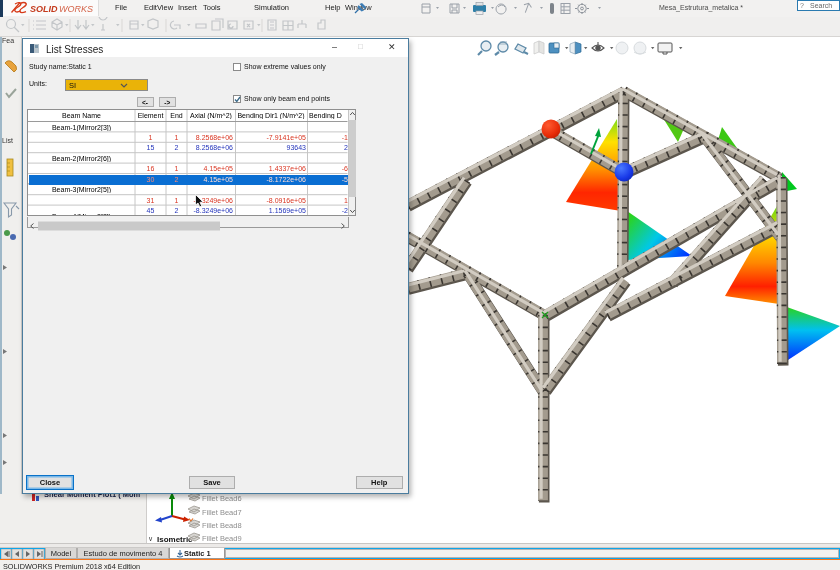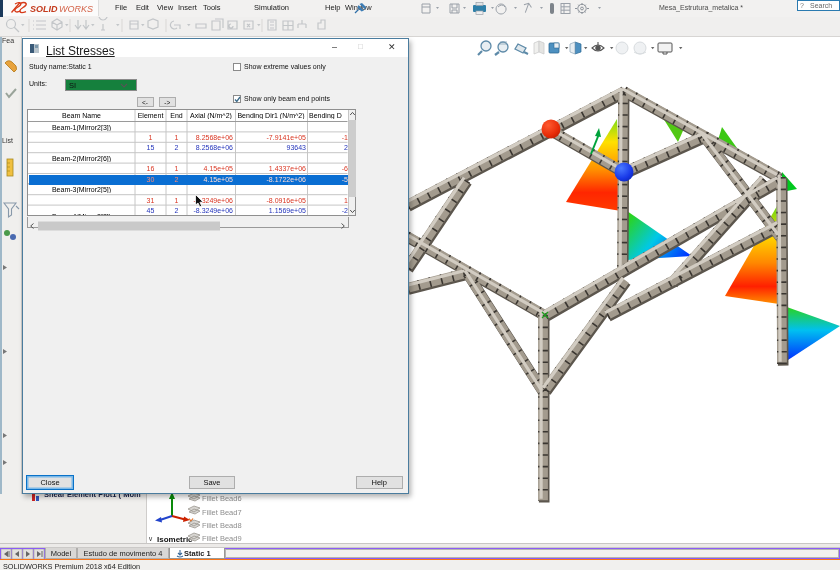--- a/index.html
+++ b/index.html
@@ -5,47 +5,47 @@
 font-family:"Liberation Sans",sans-serif;-webkit-font-smoothing:antialiased;}
 *{box-sizing:border-box;}
 .abs{position:absolute;}
 #menubar{position:absolute;left:0;top:0;width:840px;height:17px;background:#f2f1f0;}
 #toolbar{position:absolute;left:0;top:17px;width:840px;height:20px;background:#f0efee;border-bottom:1px solid #d7d5d3;}
 #viewport{position:absolute;left:0;top:37px;width:840px;height:506px;background:#ffffff;}
 #leftsliver{position:absolute;left:0;top:37px;width:22px;height:506px;background:#f0efed;border-right:1px solid #cfcdcb;}
 #leftpanel2{position:absolute;left:0;top:494px;width:147px;height:49px;background:#f0efed;border-right:1px solid #cfcdcb;}
 #bluestrip{position:absolute;left:0;top:37px;width:2px;height:506px;background:#9fb8c8;}
 #band{position:absolute;left:0;top:543px;width:840px;height:5px;background:#eceae8;border-top:1px solid #c8c6c4;border-bottom:1px solid #cbc9c7;}
-#tabbar{position:absolute;left:0;top:548px;width:840px;height:11px;background:#8b5cf6;padding-left:16px;}
+#tabbar{position:absolute;left:0;top:548px;width:840px;height:11px;background:#0ea5e9;padding-left:16px;}
 #statusbar{position:absolute;left:0;top:559px;width:840px;height:11px;background:#f1f0ee;border-top:1px solid #f97316;font-size:7.3px;color:#222;}
 .menuitem{position:absolute;top:3px;font-size:7.5px;color:#1a1a1a;}
 .tab{position:absolute;top:0;height:11px;font-size:7.5px;color:#222;background:#d9d7d5;border:1px solid #b0aeac;border-top:none;text-align:center;}
 #dialog{position:absolute;left:22px;top:38px;width:387px;height:456px;background:#f0f0f0;border:1px solid #4a7c9e;box-shadow:2px 3px 5px rgba(0,0,0,0.30);}
 #dtitle{position:absolute;left:0;top:0;width:100%;height:18px;background:#ffffff;}
 .dtext{font-size:7px;color:#111;}
 #dtable{position:absolute;left:4px;top:70px;width:329px;height:107px;background:#fff;border:1px solid #8f8f8f;}
-.btn{position:absolute;background:#e1e1e1;border:1px solid #adadad;font-size:7.5px;color:#111;text-align:center;}
+.btn{position:absolute;background:#e1e1e1;border:1px solid #adadad;font-size:7.5px;color:#111;text-align:center;font-weight:bold;}
 .cell{position:absolute;overflow:hidden;white-space:nowrap;font-size:7px;}
 .red{color:#d93420;}
 .blue{color:#2334bb;}
 </style></head>
 <body>
 
 <div id="menubar">
   <div class="abs" style="left:0;top:0;width:3px;height:17px;background:#1b3a5c;"></div>
   <div class="abs" style="left:3px;top:0;width:96px;height:16px;background:#fbfbfb;border-right:1px solid #ddd;"></div>
   <svg class="abs" style="left:10px;top:1px;" width="92" height="14" viewBox="0 0 92 14">
     <path d="M1.5 11.5 L10 1.5" stroke="#d63a18" stroke-width="1.3" fill="none"></path>
     <path d="M5 3 q4 -2.5 5.5 -0.5 q1 1.5 -2.5 3.5 q-4 2.3 -3 4 q1 1.8 5.5 0.2" stroke="#d63a18" stroke-width="1.4" fill="none"></path>
     <path d="M10 2.5 q4.5 -2 6 0 q1 1.5 -3 4 q-4 2.5 -3 4.2 q1 1.8 6 0" stroke="#d63a18" stroke-width="1.4" fill="none"></path>
     <text x="20" y="10.5" font-size="9" font-weight="bold" font-style="italic" fill="#c43a1c" letter-spacing="0">SOLID</text>
     <text x="49" y="10.5" font-size="9" font-style="italic" fill="#d4644a" letter-spacing="0">WORKS</text>
   </svg>
   <div class="menuitem" style="left:115px;">File</div>
-  <div class="menuitem" style="left:136px;">Edit</div>
+  <div class="menuitem" style="left:144px;">Edit</div>
   <div class="menuitem" style="left:157px;">View</div>
   <div class="menuitem" style="left:178px;">Insert</div>
   <div class="menuitem" style="left:203px;">Tools</div>
   <div class="menuitem" style="left:254px;">Simulation</div>
   <div class="menuitem" style="left:298px;margin-left:47px;">Window</div>
   <div class="menuitem" style="left:325px;">Help</div>
   <svg class="abs" style="left:353px;top:2px;" width="14" height="13" viewBox="0 0 14 13">
     <path d="M2 11 L5.5 7.5" stroke="#2f6fa8" stroke-width="1.3"></path>
     <path d="M6.5 2 l5.5 5.5 l1 -2.5 l-4 -4 z M4.5 5.5 l4 4 l2.5 -1 l-5.5 -5.5 z" fill="#3d7db5"></path>
   </svg>
@@ -245,21 +245,21 @@
       <path d="M181 7 l3.4 0 l-1.7 2.2 z"></path>
     <path d="M209 7 l3.4 0 l-1.7 2.2 z"></path>
   </g>
 </svg>
 
 <div id="leftpanel2">
   <svg class="abs" style="left:31px;top:-1px;" width="10" height="9" viewBox="0 0 10 9">
     <rect x="1" y="0" width="3" height="8" fill="#cc2222"></rect>
       <rect x="5" y="3" width="3" height="5" fill="#3355bb"></rect>
   </svg>
-  <div class="abs" style="left:44px;top:-4px;width:110px;font-size:7.5px;font-weight:bold;color:#182248;white-space:nowrap;overflow:hidden;">Shear Element Plot1 ( Mom</div>
+  <div class="abs" style="left:44px;top:-4px;width:110px;font-size:7.5px;font-weight:bold;color:#182248;white-space:nowrap;overflow:hidden;">Shear Moment Plot1 ( Mom</div>
 </div>
 
 <svg class="abs" style="left:150px;top:490px;" width="45" height="36" viewBox="0 0 45 36">
   <path d="M22 26 L22 8" stroke="#0a8a0a" stroke-width="2"></path>
   <path d="M19 9 l3 -7 l3 7 z" fill="#0a8a0a"></path>
   <path d="M22 26 L35 29.5" stroke="#cc2200" stroke-width="2"></path>
   <path d="M34 26.5 l6 3.5 l-7 2 z" fill="#cc2200"></path>
   <path d="M22 26 L10 30" stroke="#2244cc" stroke-width="2"></path>
   <path d="M11 27 l-6 3.5 l7 2 z" fill="#2244cc"></path>
   <path d="M39 28.5 l4 5 M43 28.5 l-4 5" stroke="#e86a1a" stroke-width="1.2"></path>
@@ -312,30 +312,30 @@
     <span style="position:absolute;left:3px;top:2px;">SOLIDWORKS Premium 2018 x64 Edition</span>
   </div>
 
 <div id="dialog">
   <div id="dtitle">
     <svg class="abs" style="left:7px;top:5px;" width="9" height="9" viewBox="0 0 9 9">
       <rect x="0" y="0" width="9" height="9" fill="#b8c4cc"></rect>
       <rect x="0" y="0" width="4" height="9" fill="#3a5a78"></rect>
       <rect x="5" y="1" width="3" height="3" fill="#7a96aa"></rect>
     </svg>
-    <span class="abs" style="left:23px;top:4.5px;font-size:12px;color:#1a1a1a;text-decoration:underline;">List Stresses</span>
+    <span class="abs" style="left:23px;top:4.5px;font-size:10px;color:#1a1a1a;">List Stresses</span>
     <span class="abs" style="left:309px;top:3px;font-size:9px;color:#333;">–</span>
     <span class="abs" style="left:335px;top:3px;font-size:8px;color:#c2c2c2;">□</span>
     <span class="abs" style="left:365px;top:3px;font-size:9px;color:#333;">✕</span>
   </div>
   <div class="dtext abs" style="left:6px;top:24px;">Study name:Static 1</div>
   <div class="abs" style="left:210px;top:24px;width:7.5px;height:7.5px;background:#fff;border:1px solid #8a8a8a;"></div>
   <div class="dtext abs" style="left:221px;top:24px;">Show extreme values only</div>
   <div class="dtext abs" style="left:6px;top:41px;">Units:</div>
-  <div class="abs" style="left:42px;top:39.5px;width:72px;height:12px;background:#15803d;border:1px solid #8a8a8a;padding-left:15px;">
+  <div class="abs" style="left:42px;top:39.5px;width:83px;height:12px;background:#eab308;border:1px solid #8a8a8a;padding-left:15px;">
     <span class="abs" style="left:3px;top:1px;font-size:7.5px;color:#111;">SI</span>
     <svg class="abs" style="left:54px;top:3px;" width="8" height="6" viewBox="0 0 8 6">
         <path d="M1 1 l3 3 l3 -3" stroke="#555" fill="none" stroke-width="1.2"></path>
       </svg>
   </div>
   <div class="btn" style="left:113.5px;top:58px;width:17px;height:10px;font-size:6.5px;line-height:9px;">&lt;-</div>
   <div class="btn" style="left:136px;top:58px;width:16.5px;height:10px;font-size:6.5px;line-height:9px;">-&gt;</div>
   <div class="abs" style="left:210px;top:56px;width:7.5px;height:7.5px;background:#fff;border:1px solid #8a8a8a;">
     <svg class="abs" style="left:0;top:0;" width="7" height="7" viewBox="0 0 7 7">
         <path d="M1 3.5 l1.8 2 L6 1" stroke="#3a6a8a" stroke-width="1.3" fill="none"></path>

